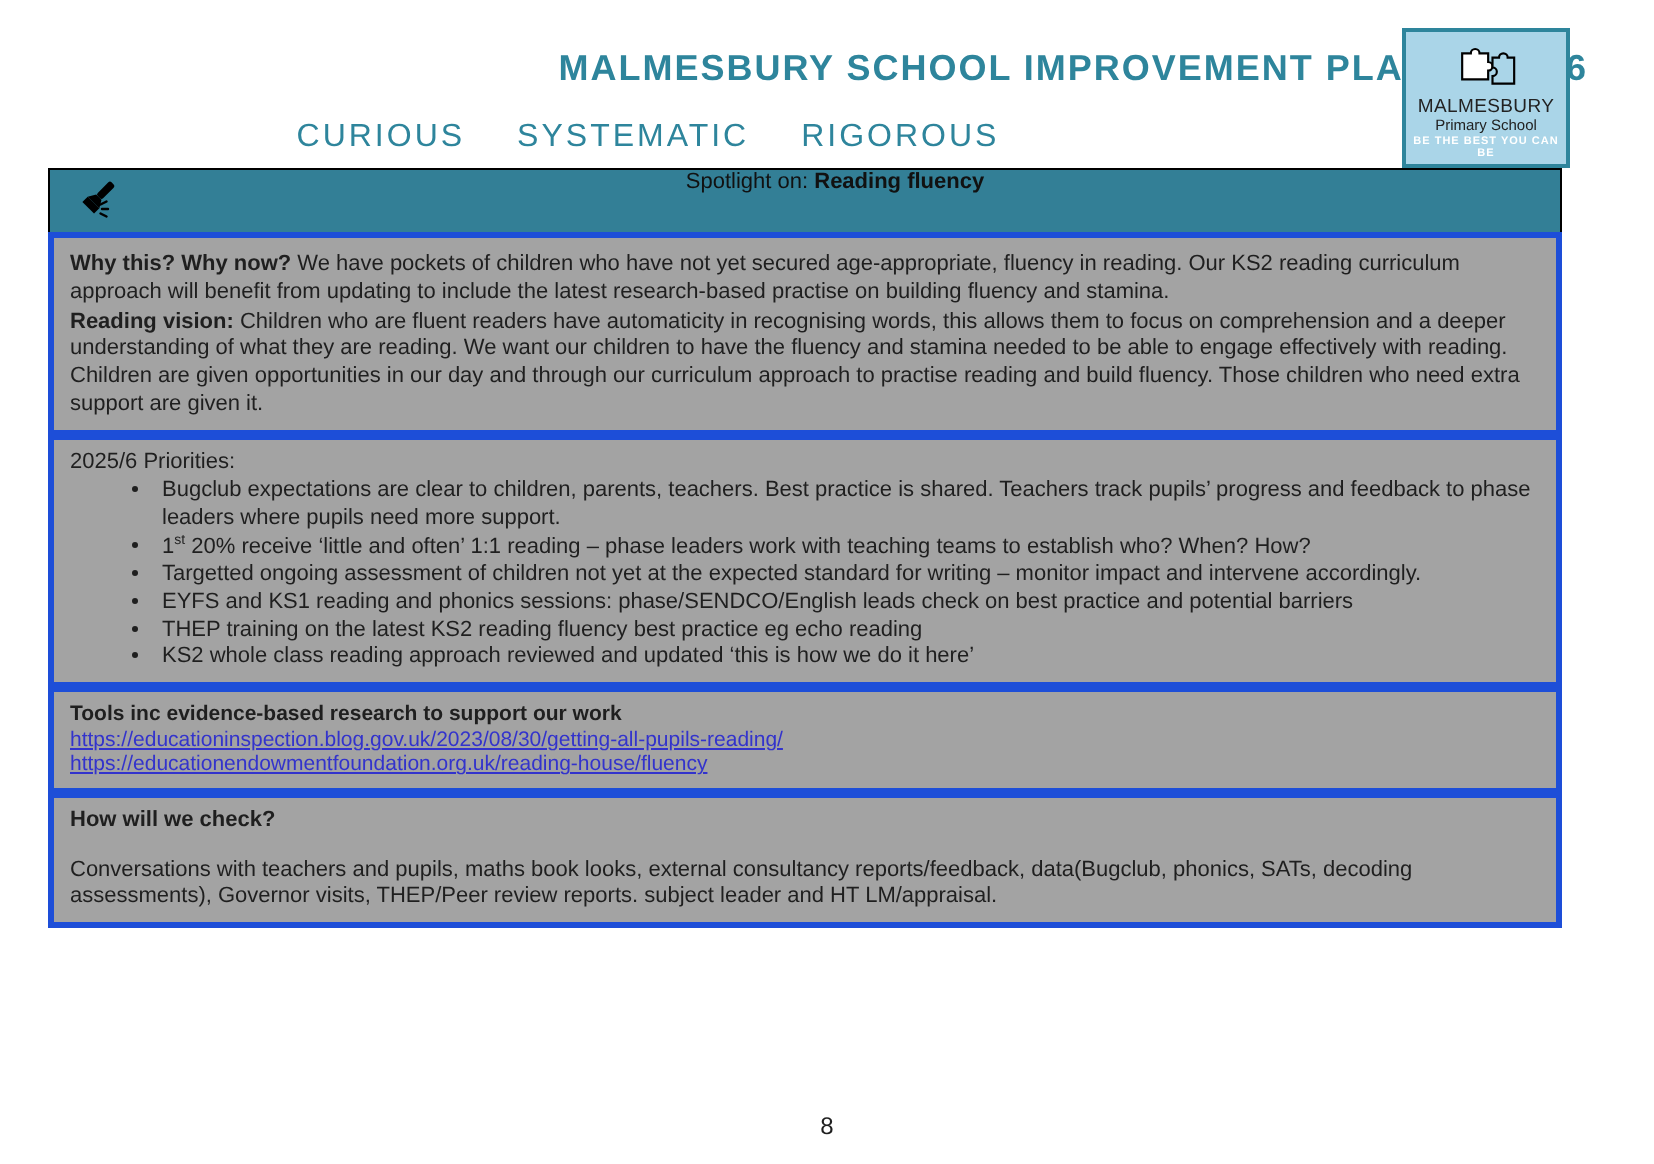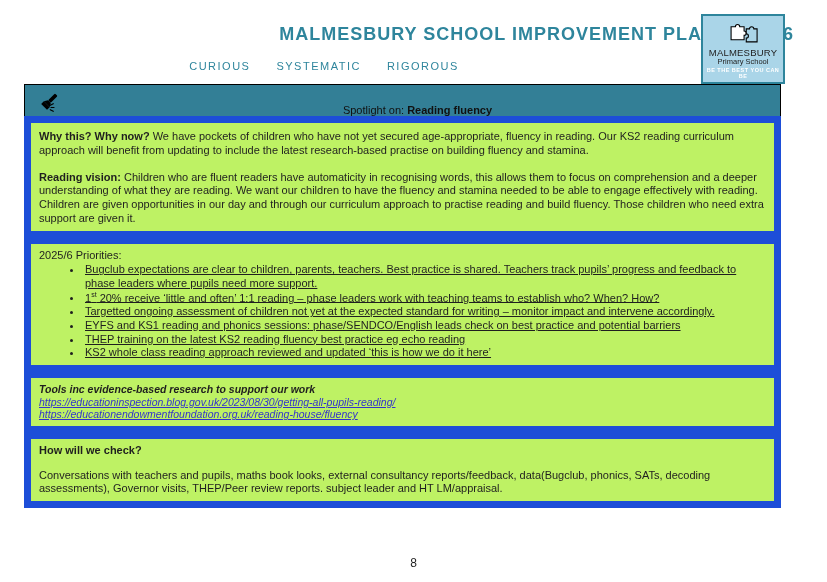--- a/index.html
+++ b/index.html
@@ -7,51 +7,51 @@
     width:827px;height:582px;position:relative;background:#fff;
     font-family:"Liberation Sans",sans-serif;color:#1f1f1f;overflow:hidden;
   }
   .page-title{
     position:absolute;left:24px;top:24px;width:770px;text-align:right;
     font-size:18px;font-weight:bold;letter-spacing:1px;color:var(--teal,#2E859C);
     white-space:nowrap;
   }
   .motto{
     position:absolute;left:24px;top:60px;width:600px;text-align:center;
-    font-size:11px;color:var(--teal,#2E859C);letter-spacing:1.5px;
+    font-size:16px;color:var(--teal,#2E859C);letter-spacing:1.5px;
   }
   .motto span{margin:0 13px;}
   
   .logo{
     position:absolute;left:701px;top:14px;width:84px;height:70px;
     border:2px solid var(--teal,#2E859C);background:var(--logo_bg,#AAD5E8);
     box-sizing:border-box;text-align:center;padding-top:2px;
   }
   .logo-name{font-size:9.5px;color:#222;line-height:1.05;letter-spacing:.2px;}
   .logo-sub{font-size:7.5px;color:#222;line-height:1.1;}
   .logo-tag{font-size:5.5px;color:#fff;font-weight:bold;letter-spacing:.5px;margin-top:1px;}
   
   .main{position:absolute;left:24px;top:84px;width:757px;}
   .section{
-    border:7px solid #1d4ed8;margin-top:-1px;background:#bef264;
+    border:3px solid #1d4ed8;margin-top:-1px;background:#a3a3a3;
     padding:5px 8px;font-size:11px;line-height:1.25;box-sizing:border-box;
   }
   .spot-bar{
     border:1px solid #000;background:var(--bar,#337F96);height:33px;
-    display:flex;align-items:flex-end;box-sizing:border-box;padding:0 8px;
+    display:flex;align-items:flex-start;box-sizing:border-box;padding:0 8px;
   }
   .spot-bar .bar-text{flex:1;text-align:center;font-size:11px;color:#111;}
   .torch{margin-left:6px;flex:0 0 auto;}
   .sec-why{min-height:99px;}
   .sec-why p{margin:2px 0 0 0;}
-  .sec-why p + p{margin-top:13px;}
+  .sec-why p + p{margin-top:1px;}
   .sec-priorities{min-height:104px;}
-  .sec-priorities ul{margin:1px 0 0 0;padding-left:44px;text-decoration:underline;}
+  .sec-priorities ul{margin:1px 0 0 0;padding-left:44px;}
   .sec-priorities li{padding-left:2px;}
-  .sec-tools{font-size:10.5px;line-height:1.2;font-style:italic;}
+  .sec-tools{font-size:10.5px;line-height:1.2;}
   .sec-tools .doc-link{color:var(--link,#3333CC);text-decoration:underline;}
   .sec-check .body{margin-top:11px;}
   .bold{font-weight:bold;}
   .pagenum{
     position:absolute;left:0;right:0;top:556px;text-align:center;font-size:12px;color:#1f1f1f;
   }
   sup{font-size:7px;}
 </style>
 </head>
 <body>

